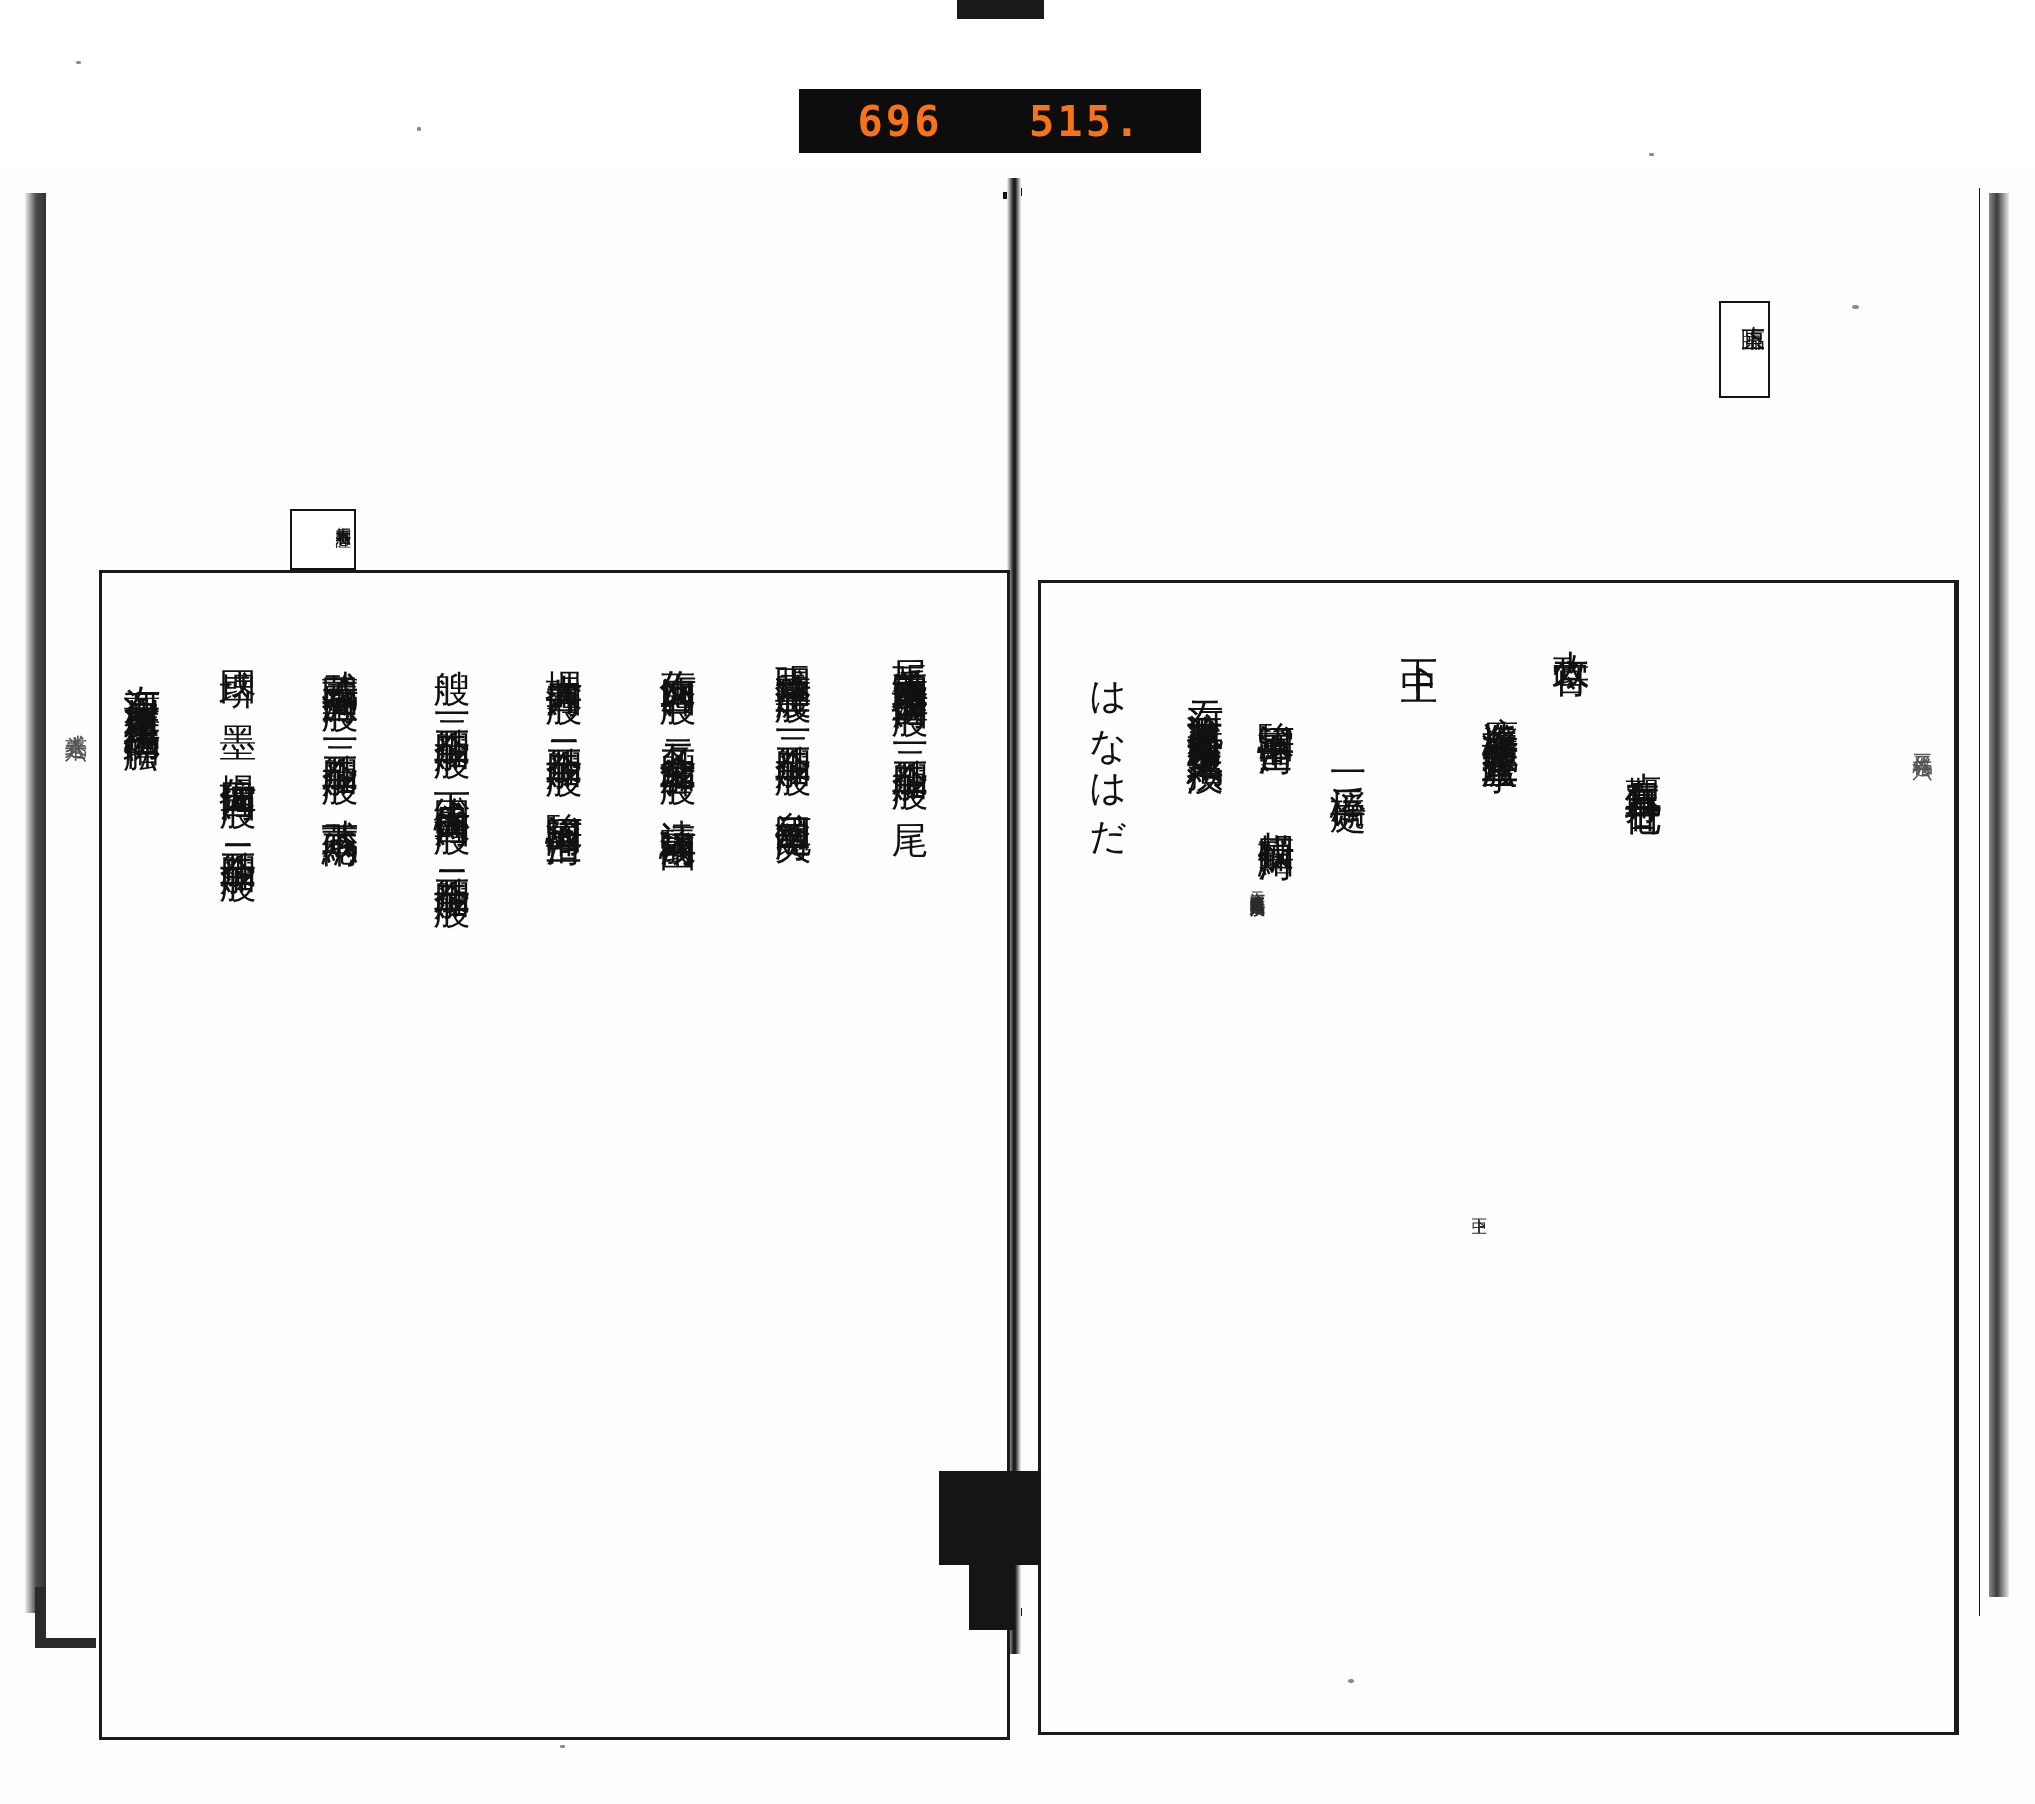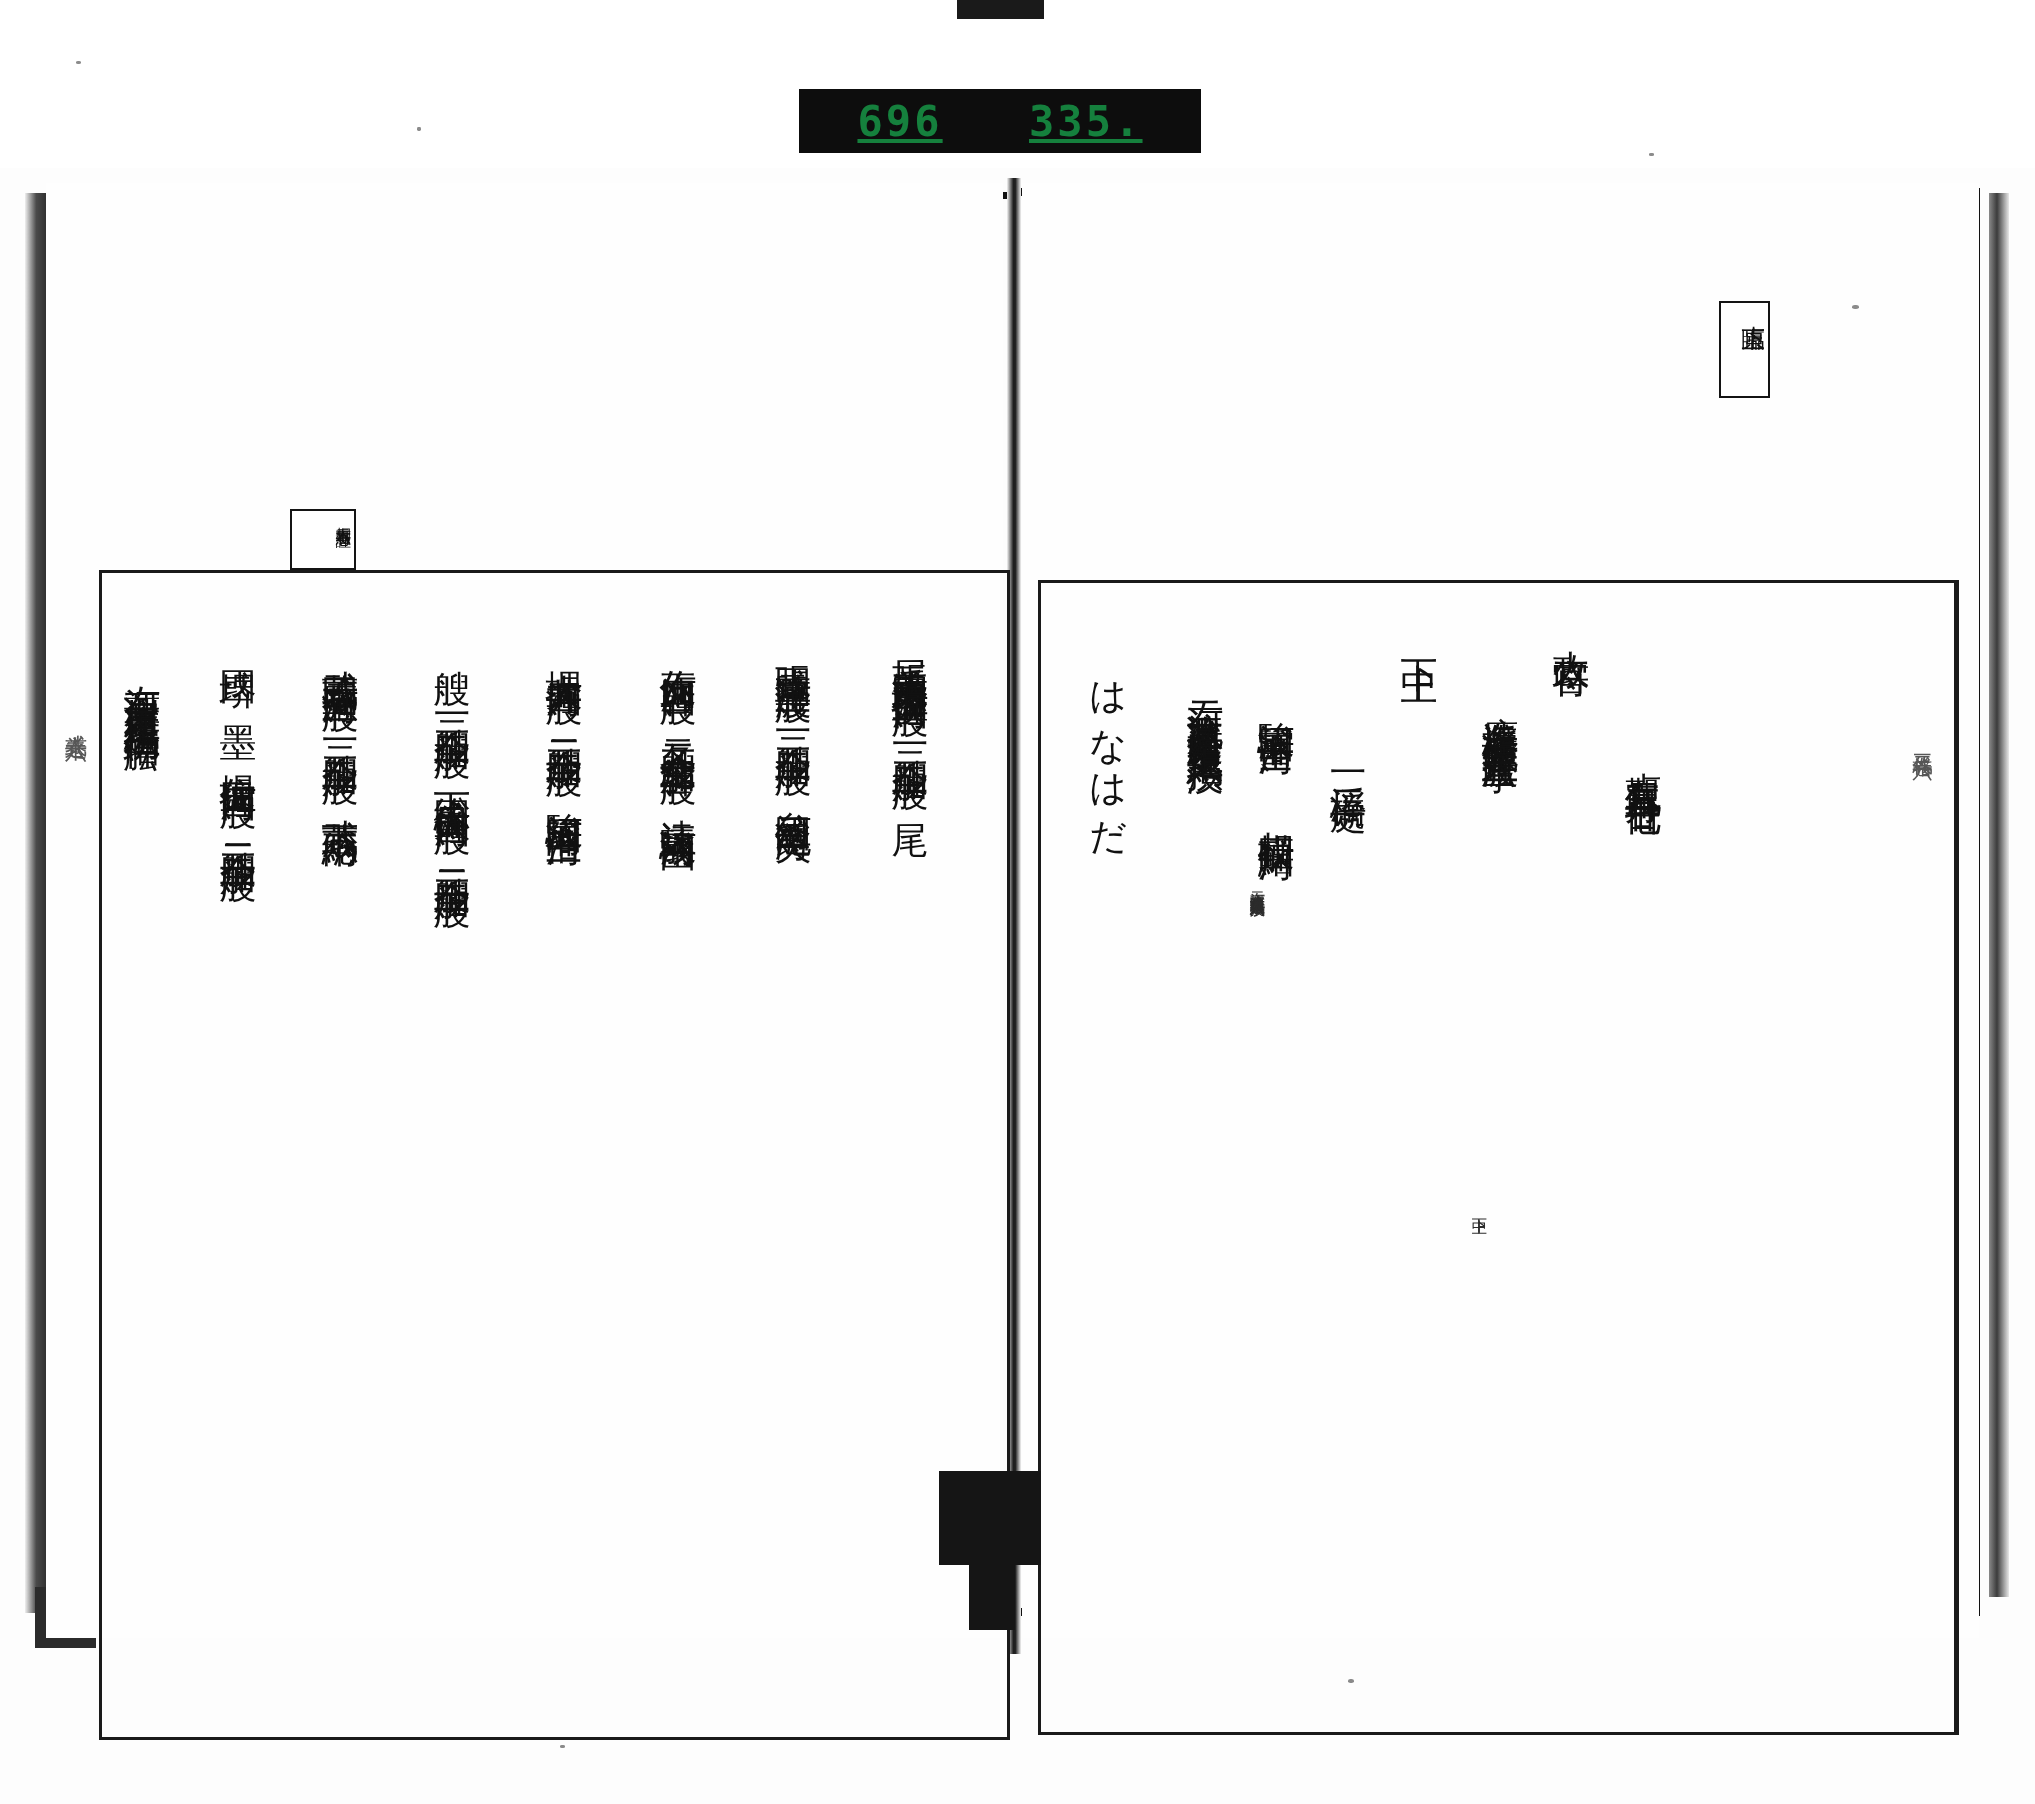--- a/index.html
+++ b/index.html
@@ -44,26 +44,25 @@
     width: 402px;
     height: 64px;
     background: #0d0d0d;
     display: flex;
     align-items: center;
     justify-content: space-around;
     padding: 0 15.3px;
     box-sizing: border-box;
   }
   .counter-num {
-    color: #15803d;
+    color: #f97316;
     font-family: "DejaVu Sans Mono", "Liberation Mono", monospace;
     font-size: 42px;
     letter-spacing: 3.1px;
     font-weight: 700;
-    text-decoration: underline;
   }
 
   
   .spread {
     position: absolute;
     left: 25.4px;
     top: 183px;
     width: 1984px;
     height: 1455px;
   }
@@ -204,21 +203,21 @@
 </head>
 <body>
 
 <div class="scan">
 
   <div class="film-top"></div>
   <div class="film-mark"></div>
 
   <div class="counter-bar">
     <span class="counter-num">696</span>
-    <span class="counter-num">335.</span>
+    <span class="counter-num">515.</span>
   </div>
 
   <div class="spread">
 
     <div class="edge-left"></div>
     <div class="edge-left-b"></div>
     <div class="edge-right"></div>
 
     <div class="rule" style="left:20.4px;  top:9.2px;  width:964px; height:7.1px;"></div>
     <div class="rule" style="left:996px;top:5.1px;  width:959px; height:8.1px;"></div>

